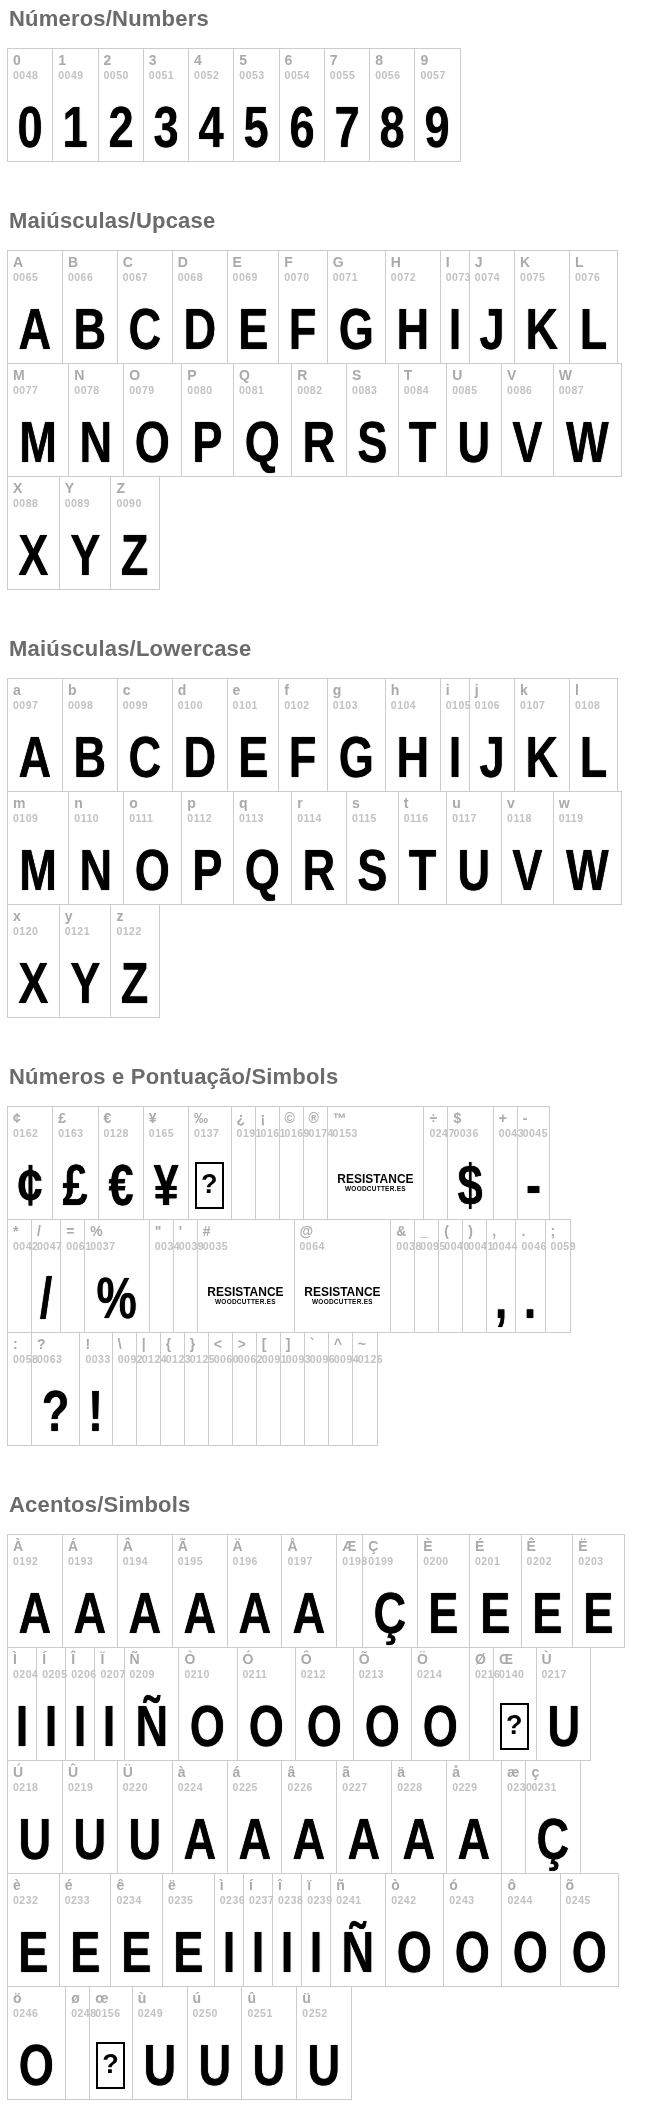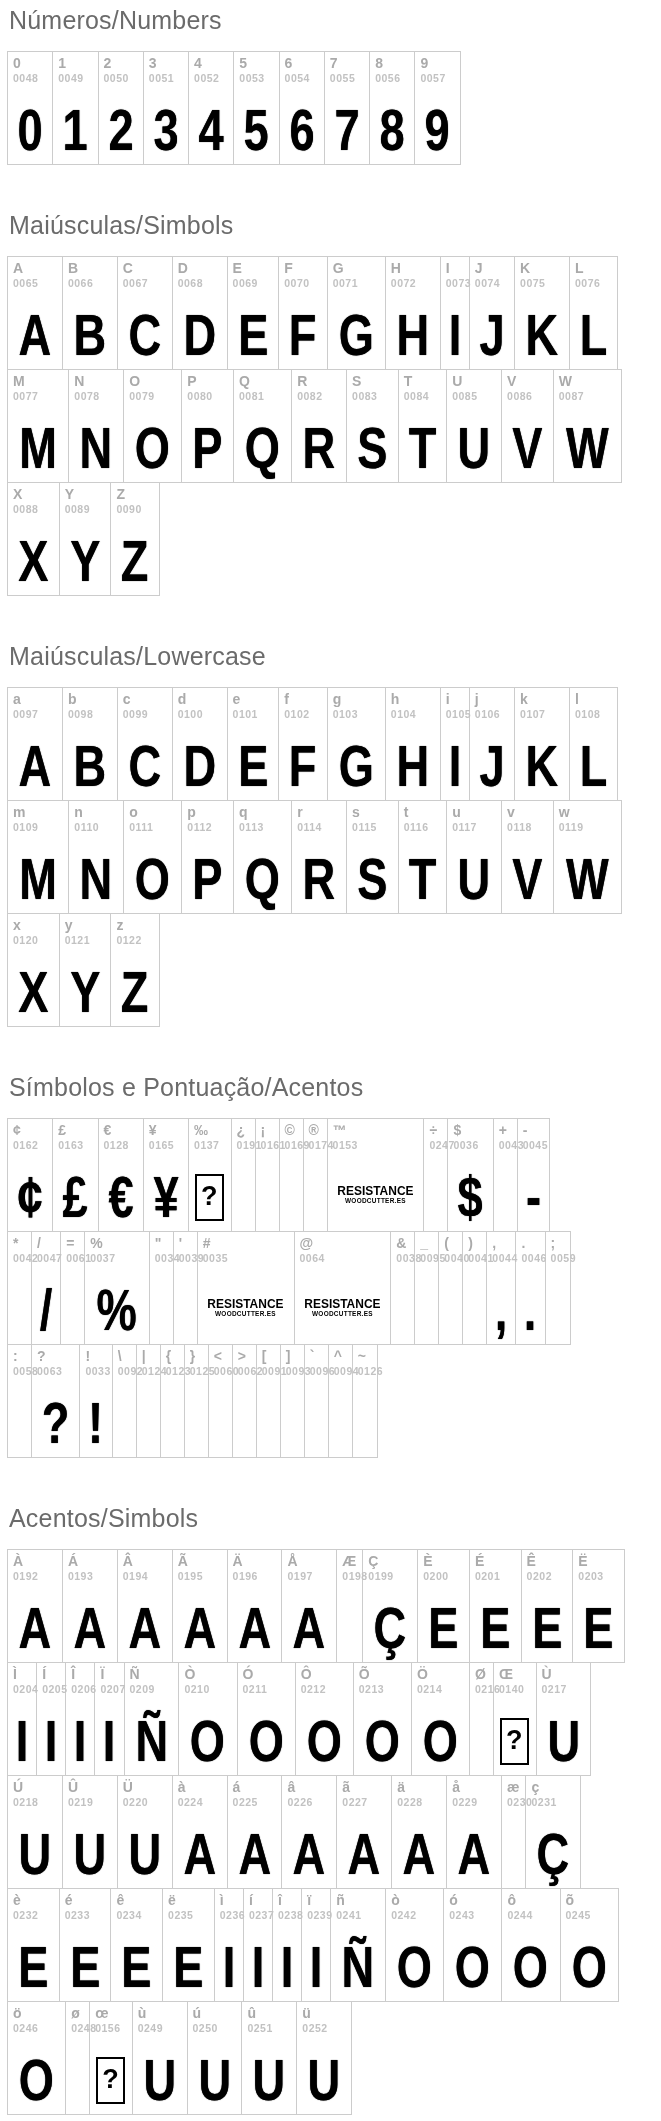--- a/index.html
+++ b/index.html
@@ -8,21 +8,21 @@
   }
   *{box-sizing:border-box; margin:0; padding:0;}
   html,body{background:var(--background);}
   body{
     width:661px; min-height:2121px; overflow:hidden;
     font-family:"Liberation Sans", sans-serif;
     padding:6px 0 20px 7px;
   }
   section.charmap-section{margin-bottom:46px;}
   h2.section-title{
-    font-size:25px; font-weight:400; color:var(--title-color);
+    font-size:22px; font-weight:700; color:var(--title-color);
     letter-spacing:0.2px; margin:0 0 16px 2px;
   }
   .char-row{
     display:flex; flex-wrap:nowrap; width:max-content;
     border:1px solid var(--border-color); background:#fff;
   }
   .char-row + .char-row{margin-top:-1px;}
   .cell{
     display:flex; flex-direction:column;
     min-height:112px; min-width:24px;
@@ -134,21 +134,21 @@
         <div class="cell">
           <div class="char-label">9</div>
           <div class="char-code">0057</div>
           <div class="glyph-area">
             <span class="glyph">9</span>
           </div>
         </div>
       </div>
     </section>
     <section class="charmap-section">
-      <h2 class="section-title">Maiúsculas/Simbols</h2>
+      <h2 class="section-title">Maiúsculas/Upcase</h2>
       <div class="char-row">
         <div class="cell">
           <div class="char-label">A</div>
           <div class="char-code">0065</div>
           <div class="glyph-area">
             <span class="glyph">A</span>
           </div>
         </div>
         <div class="cell">
           <div class="char-label">B</div>
@@ -516,21 +516,21 @@
         <div class="cell">
           <div class="char-label">z</div>
           <div class="char-code">0122</div>
           <div class="glyph-area">
             <span class="glyph">Z</span>
           </div>
         </div>
       </div>
     </section>
     <section class="charmap-section">
-      <h2 class="section-title">Símbolos e Pontuação/Acentos</h2>
+      <h2 class="section-title">Números e Pontuação/Simbols</h2>
       <div class="char-row">
         <div class="cell">
           <div class="char-label">¢</div>
           <div class="char-code">0162</div>
           <div class="glyph-area">
             <span class="glyph">¢</span>
           </div>
         </div>
         <div class="cell">
           <div class="char-label">£</div>

